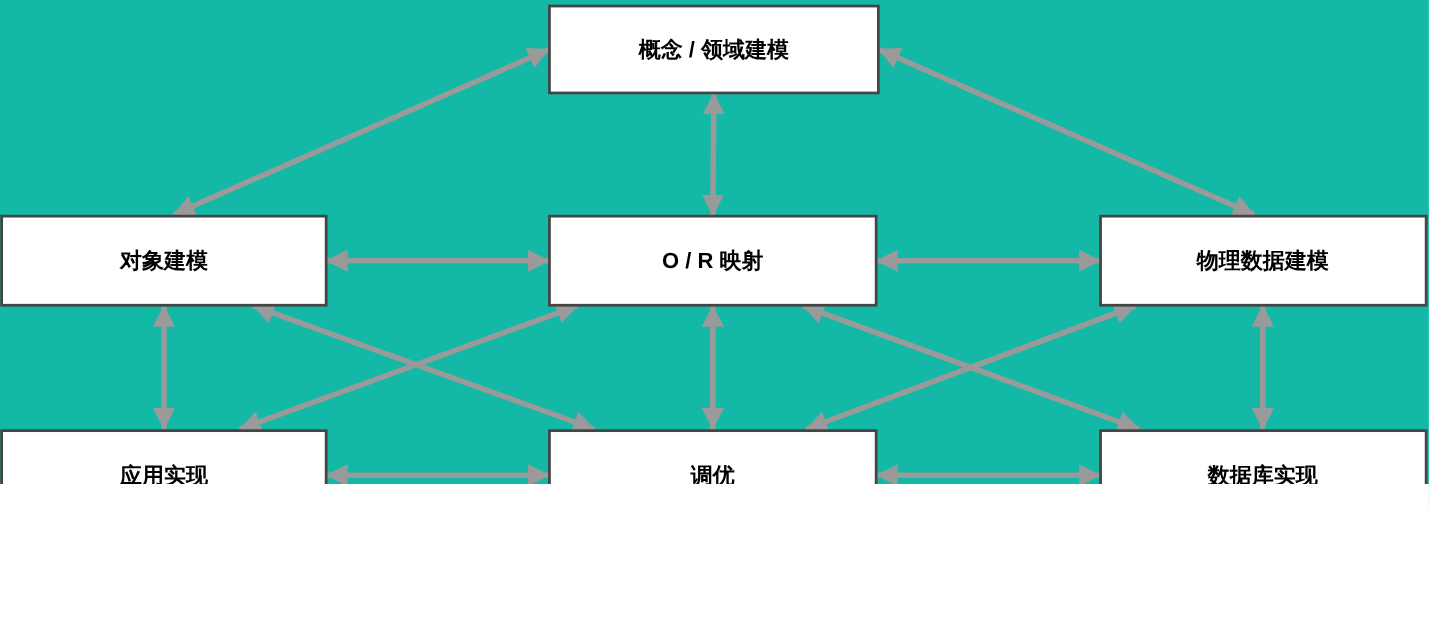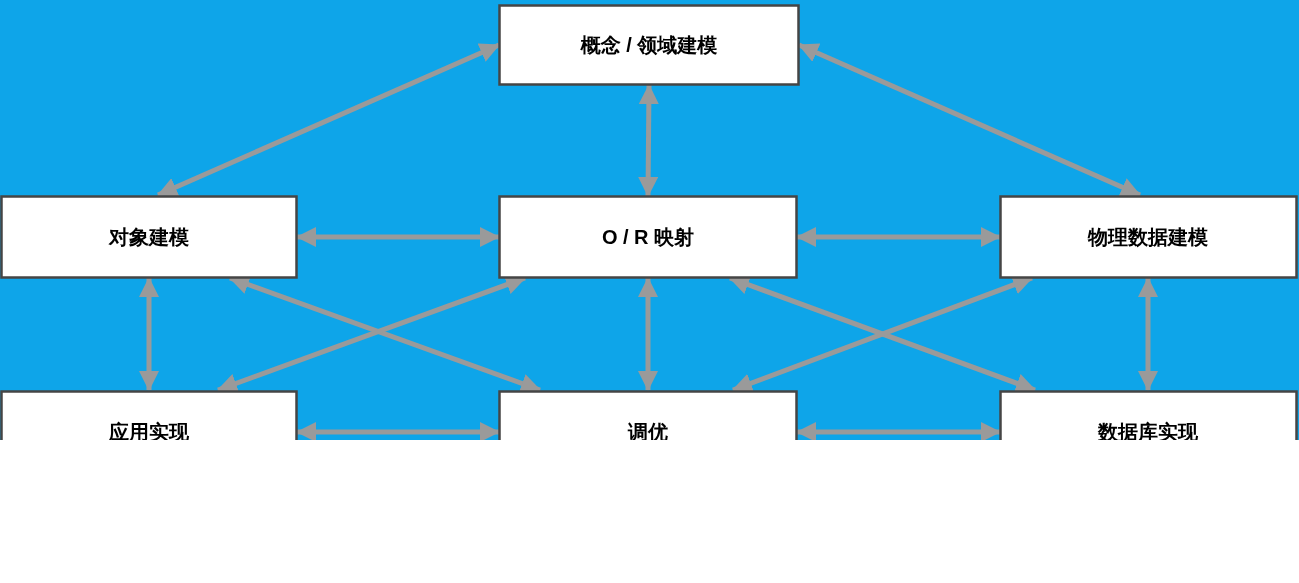--- a/index.html
+++ b/index.html
@@ -4,21 +4,21 @@
 <style>
   html, body {
     margin: 0;
     padding: 0;
     background: #ffffff;
   }
   #canvas {
     position: relative;
     width: 1299px;
     height: 440px;
-    background: #0ea5e9;
+    background: #14b8a6;
     font-family: "Liberation Sans", "DejaVu Sans", sans-serif;
   }
   svg { display: block; }
   .node-rect {
     fill: #ffffff;
     stroke: #454545;
     stroke-width: 2.5;
   }
   .node-label {
     fill: #000000;

